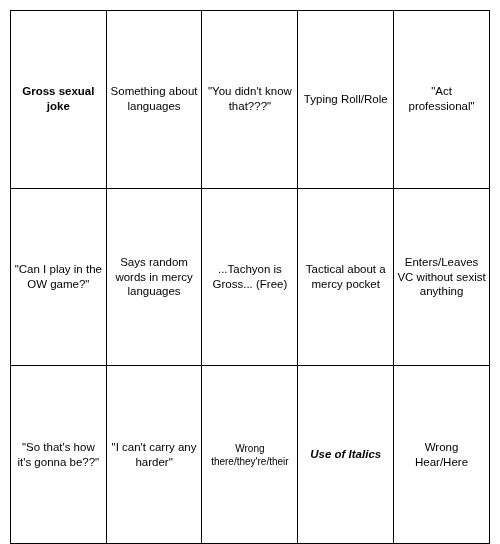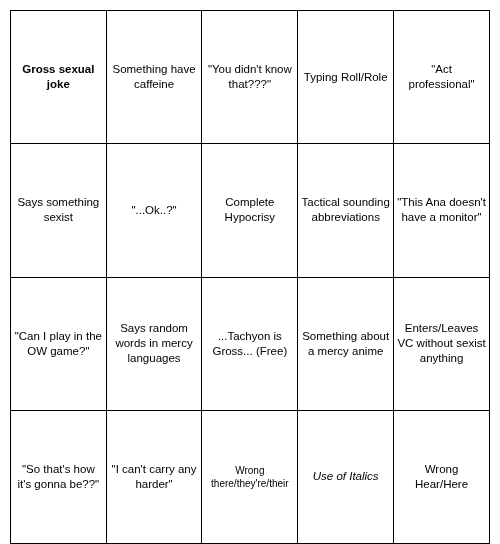--- a/index.html
+++ b/index.html
@@ -40,21 +40,21 @@
       vertical-align: middle;
       text-align: center;
       padding: 4px 3px;
       font-size: 11.5px;
       line-height: 1.3;
       color: #000;
     }
     .italic-cell {
       font-style: italic;
       font-size: 18px;
-      font-weight: normal;
+      font-weight: bold;
     }
     .large-cell {
       font-size: 14px;
       font-weight: bold;
     }
     .gross-cell {
       font-size: 14px;
       font-weight: bold;
     }
   </style>
@@ -66,37 +66,30 @@
   <span class="header-letter"></span>
   <span class="header-letter"></span>
   <span class="header-letter"></span>
   <span class="header-letter"></span>
 </div>
 
 <table class="bingo-grid">
   <tbody id="grid-body">
       <tr>
         <td class="gross-cell">Gross sexual joke</td>
-        <td>Something have caffeine</td>
+        <td>Something about languages</td>
         <td>"You didn't know that???"</td>
         <td>Typing Roll/Role</td>
         <td>"Act professional"</td>
       </tr>
       <tr>
-        <td>Says something sexist</td>
-        <td>"...Ok..?"</td>
-        <td>Complete Hypocrisy</td>
-        <td>Tactical sounding abbreviations</td>
-        <td>"This Ana doesn't have a monitor"</td>
-      </tr>
-      <tr>
         <td>"Can I play in the OW game?"</td>
         <td>Says random words in mercy languages</td>
         <td>...Tachyon is Gross... (Free)</td>
-        <td>Something about a mercy anime</td>
+        <td>Tactical about a mercy pocket</td>
         <td>Enters/Leaves VC without sexist anything</td>
       </tr>
       <tr>
         <td>"So that's how it's gonna be??"</td>
         <td>"I can't carry any harder"</td>
         <td style="font-size: 10px;">Wrong there/they're/their</td>
         <td class="italic-cell">Use of Italics</td>
         <td>Wrong Hear/Here</td>
       </tr>
     </tbody>

